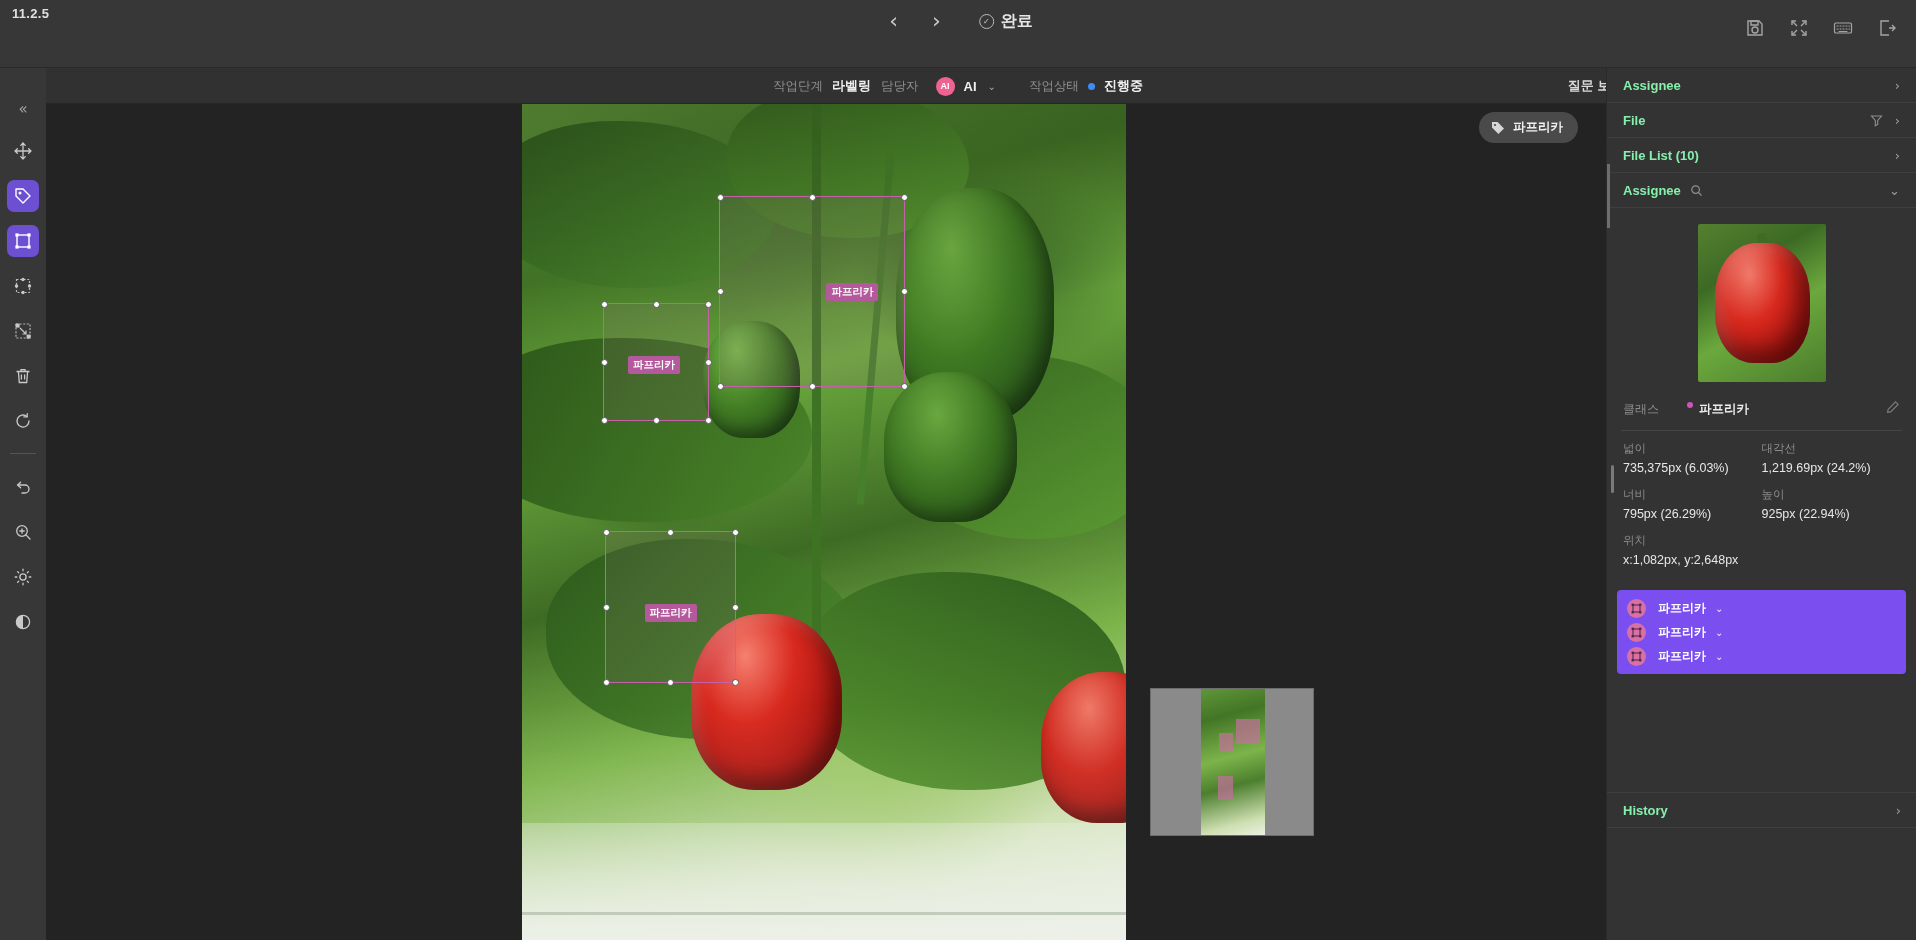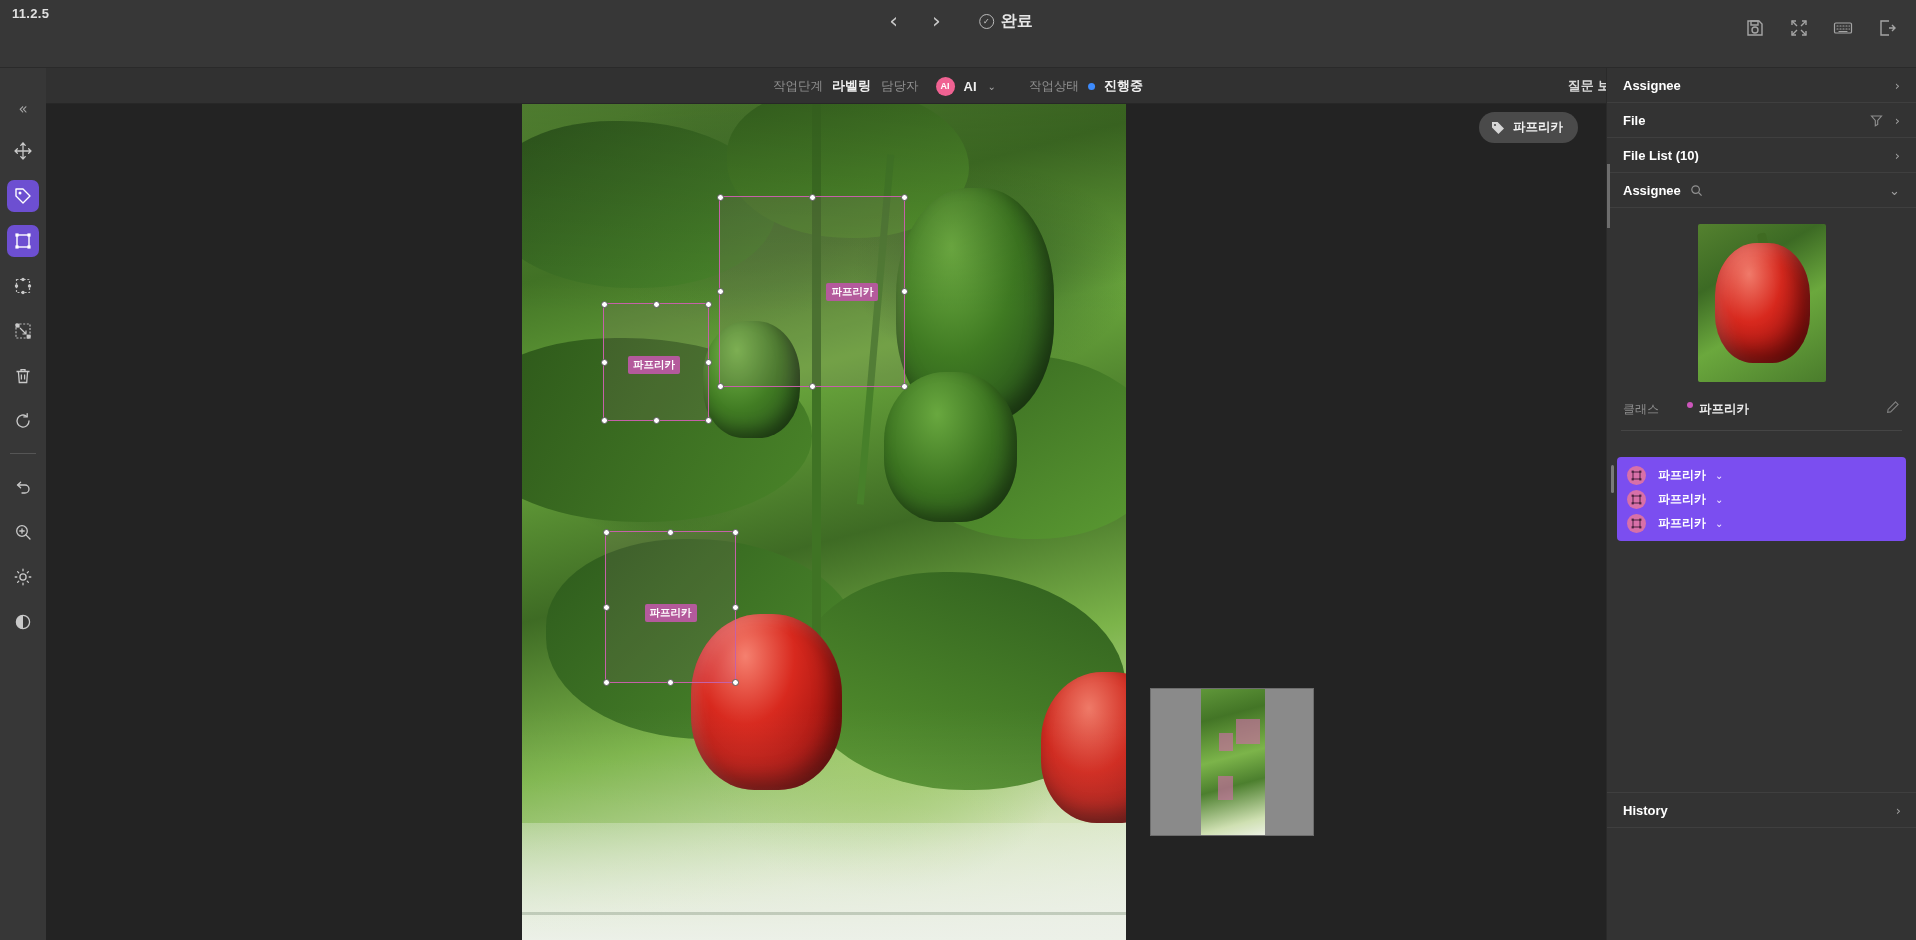--- a/index.html
+++ b/index.html
@@ -162,21 +162,21 @@
 
   
   .rpanel {
     position: absolute; left: 1606px; top: 68px; width: 310px; height: 872px;
     background: #333333; border-left: 1px solid #2a2a2a;
   }
   .rrow {
     height: 35px; display: flex; align-items: center; padding: 0 16px;
     border-bottom: 1px solid #3f3f3f; cursor: pointer;
   }
-  .rrow-title { font-size: 13px; font-weight: bold; color: #ffffff; }
+  .rrow-title { font-size: 13px; font-weight: bold; color: #86efac; }
   .rrow-spacer { flex: 1; }
   .rchev { font-size: 13px; color: #a0a0a0; font-family: "DejaVu Sans", sans-serif; }
   .rsearch { margin-left: 9px; opacity: .75; display: flex; align-items: center; }
   .rfilter { margin-right: 12px; opacity: .75; display: flex; align-items: center; }
 
   .thumb-wrap {
     padding: 16px 0 10px; display: flex; justify-content: center;
   }
   .thumb {
     width: 128px; height: 158px; border-radius: 2px; overflow: hidden;
@@ -529,20 +529,32 @@
         <svg width="14" height="14" viewBox="0 0 14 14" fill="none" stroke="#a8a8a8" stroke-width="1.1">
           <path d="M9.6 1.9l2.5 2.5L4.6 11.9 1.6 12.4l.5-3z"></path>
         </svg>
       </span>
     </div>
 
     <div class="divider"></div>
 
     <div class="metrics">
       <div class="scrollnub"></div>
+      <div class="mgrid">
+        <div class="mlabel">넓이</div>
+        <div class="mlabel">대각선</div>
+        <div class="mvalue">735,375px (6.03%)</div>
+        <div class="mvalue">1,219.69px (24.2%)</div>
+        <div class="mlabel">너비</div>
+        <div class="mlabel">높이</div>
+        <div class="mvalue">795px (26.29%)</div>
+        <div class="mvalue">925px (22.94%)</div>
+        <div class="mlabel mfull">위치</div>
+        <div class="mvalue mfull">x:1,082px, y:2,648px</div>
+      </div>
     </div>
 
     <div class="inst-list">
       <div class="inst-row">
         <span class="inst-icon">
           <svg width="11" height="11" viewBox="0 0 11 11" fill="none" stroke="#4a2340" stroke-width="1">
             <rect x="2" y="2" width="7" height="7"></rect>
             <rect x="0.6" y="0.6" width="2.2" height="2.2" fill="#4a2340" stroke="none"></rect>
             <rect x="8.2" y="0.6" width="2.2" height="2.2" fill="#4a2340" stroke="none"></rect>
             <rect x="0.6" y="8.2" width="2.2" height="2.2" fill="#4a2340" stroke="none"></rect>

